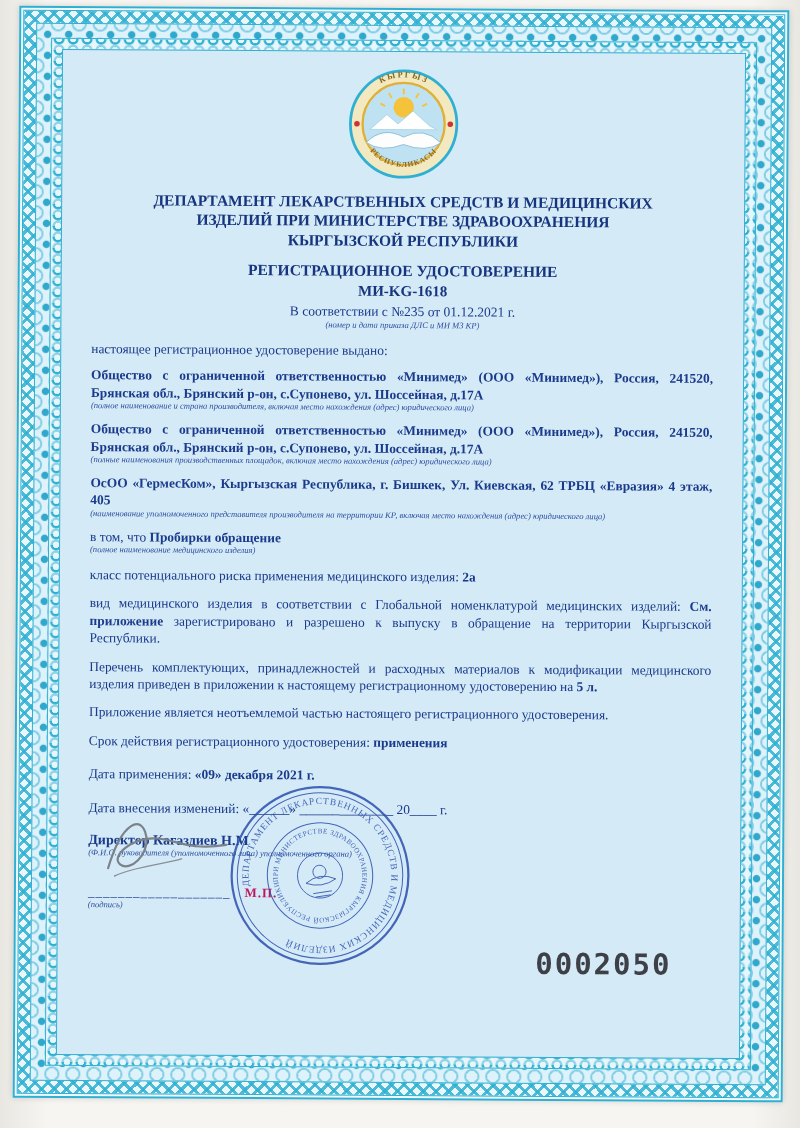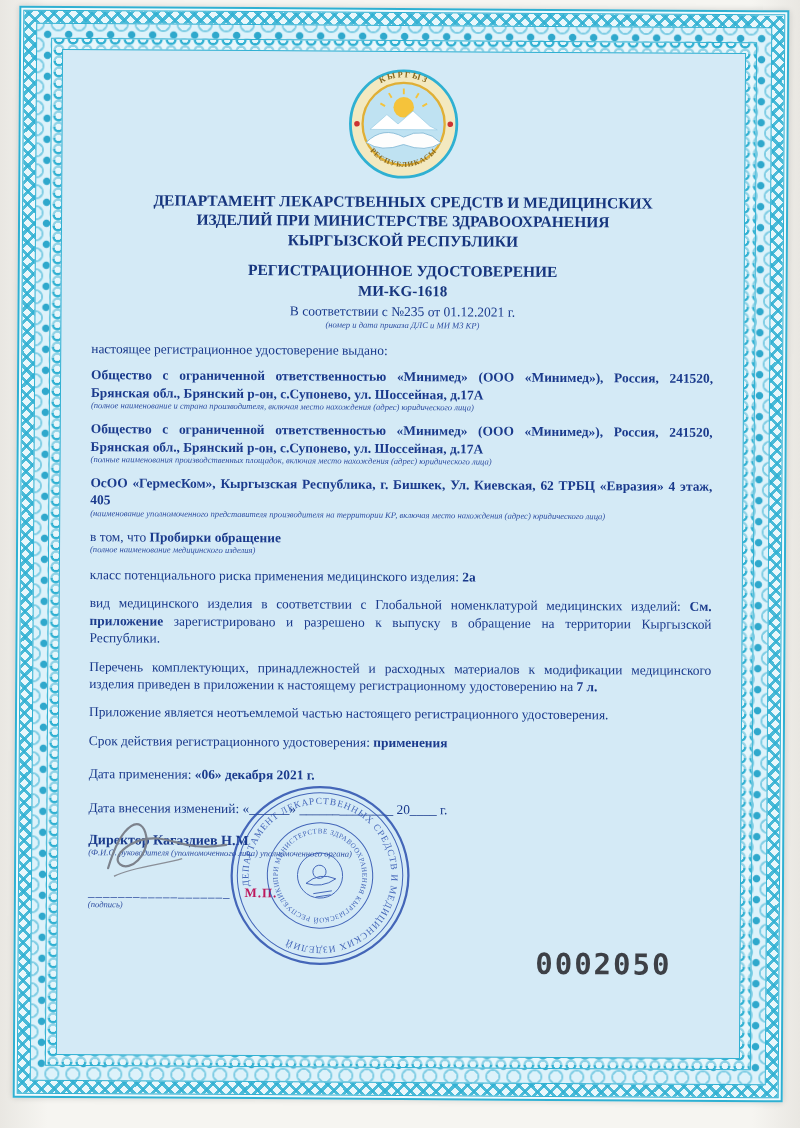--- a/index.html
+++ b/index.html
@@ -127,27 +127,27 @@
       <p class="body tight b">ОсОО «ГермесКом», Кыргызская Республика, г. Бишкек, Ул. Киевская, 62 ТРБЦ «Евразия» 4 этаж, 405</p>
       <p class="fine">(наименование уполномоченного представителя производителя на территории КР, включая место нахождения (адрес) юридического лица)</p>
 
       <p class="body tight"><span>в том, что </span><span class="b">Пробирки обращение</span></p>
       <p class="fine">(полное наименование медицинского изделия)</p>
 
       <p class="body"><span>класс потенциального риска применения медицинского изделия: </span><span class="b">2а</span></p>
 
       <p class="body"><span>вид медицинского изделия в соответствии с Глобальной номенклатурой медицинских изделий: </span><span class="b">См. приложение</span><span> зарегистрировано и разрешено к выпуску в обращение на территории Кыргызской Республики.</span></p>
 
-      <p class="body"><span>Перечень комплектующих, принадлежностей и расходных материалов к модификации медицинского изделия приведен в приложении к настоящему регистрационному удостоверению на </span><span class="b">7 л.</span></p>
+      <p class="body"><span>Перечень комплектующих, принадлежностей и расходных материалов к модификации медицинского изделия приведен в приложении к настоящему регистрационному удостоверению на </span><span class="b">5 л.</span></p>
 
       <p class="body">Приложение является неотъемлемой частью настоящего регистрационного удостоверения.</p>
 
       <p class="body"><span>Срок действия регистрационного удостоверения: </span><span class="b">применения</span></p>
 
-      <p class="body" style="margin-top:16px;"><span>Дата применения: </span><span class="b">«06» декабря 2021 г.</span></p>
+      <p class="body" style="margin-top:16px;"><span>Дата применения: </span><span class="b">«09» декабря 2021 г.</span></p>
 
       <p class="body" style="margin-top:16px;">Дата внесения изменений: «______» ______________ 20____ г.</p>
 
       <div class="sign-block">
         <p class="director">Директор Кагаздиев Н.М</p>
         <p class="fine">(Ф.И.О. руководителя (уполномоченного лица) уполномоченного органа)</p>
         <div class="sig-row">
           <span>___________________</span><span class="mp">М.П.</span>
         </div>
         <p class="fine">(подпись)</p>

